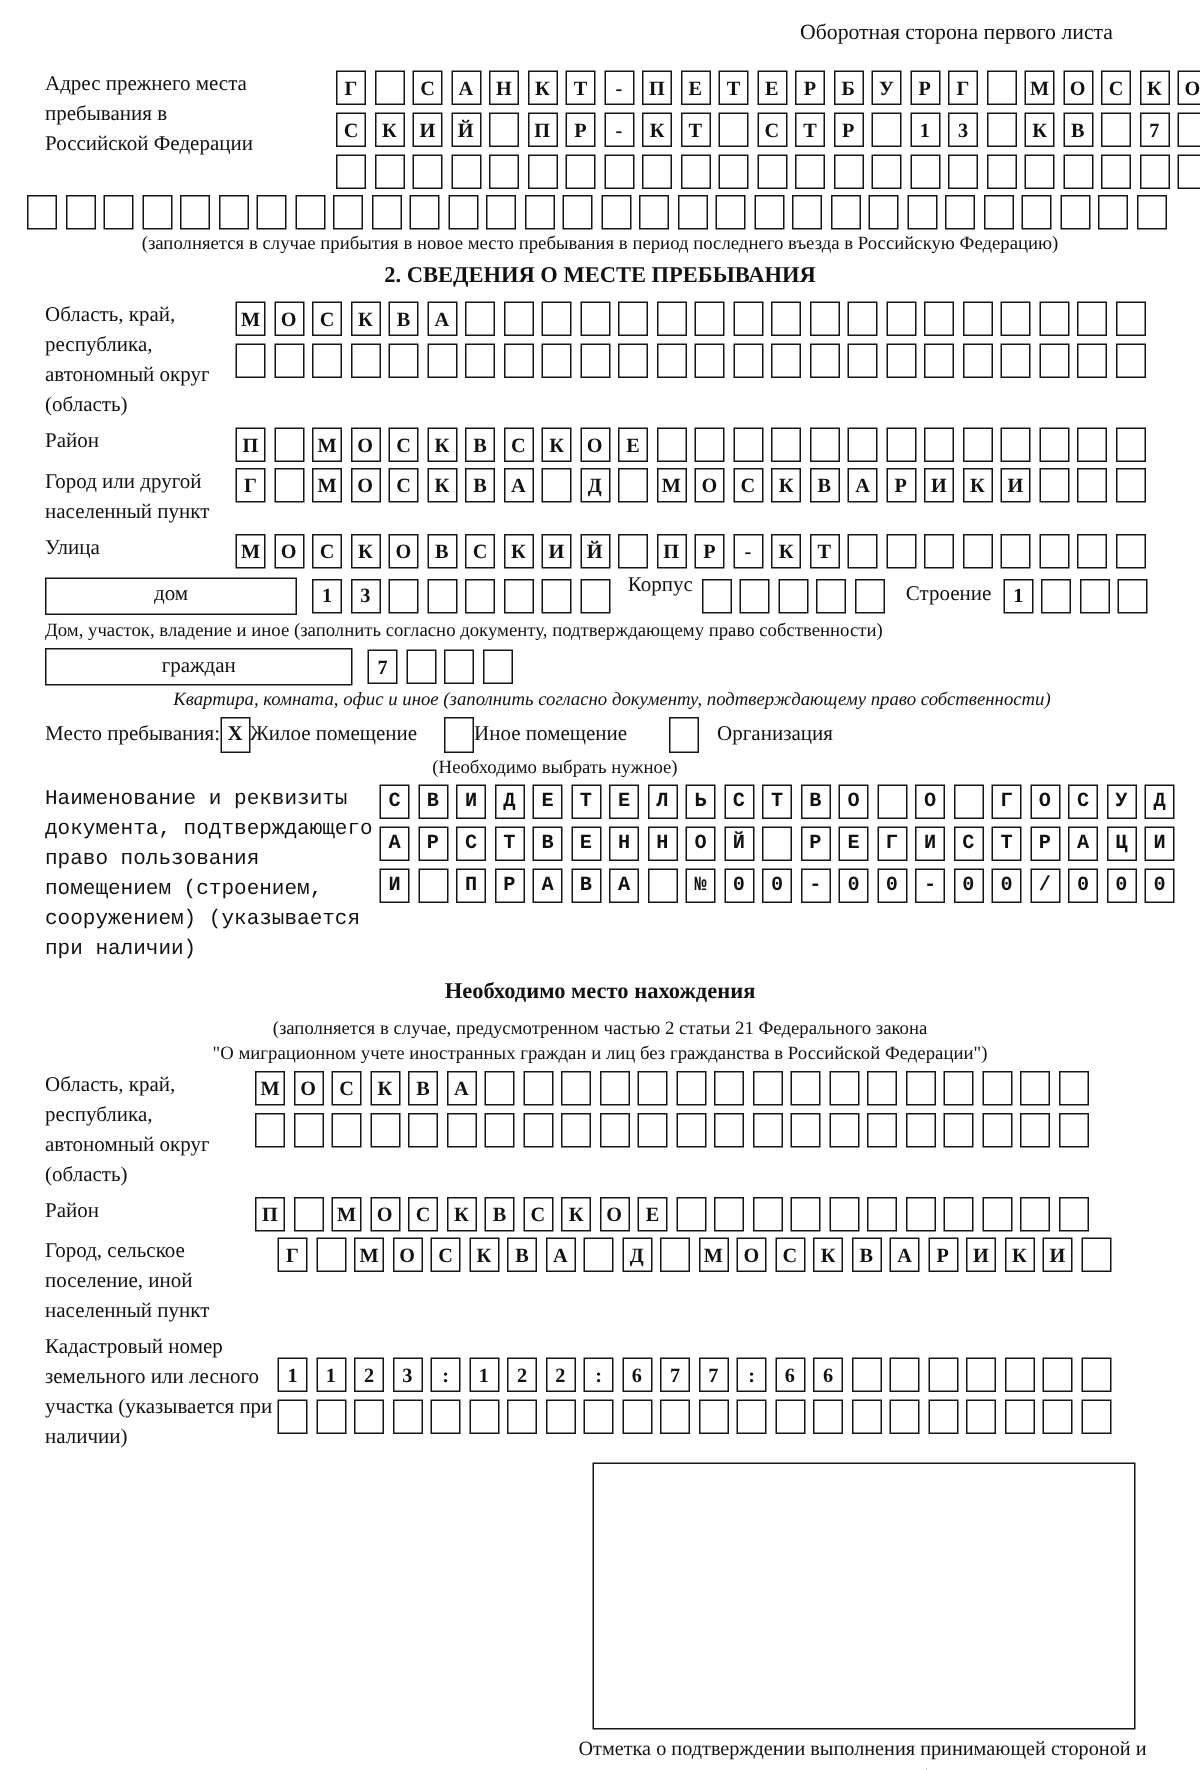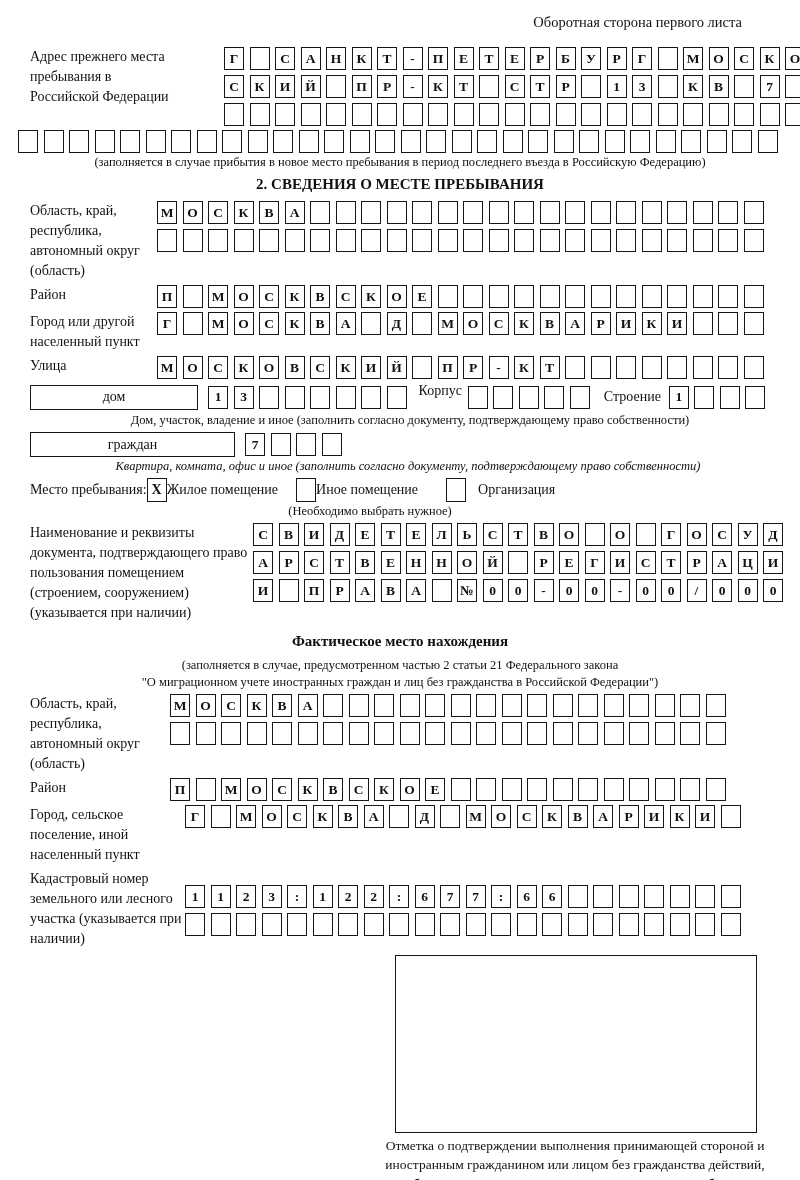--- a/index.html
+++ b/index.html
@@ -323,21 +323,21 @@
         <span class="cell"></span>
       </div>
     <span class="inline-lbl" style="margin:0 8px 0 14px;">Строение</span>
     <div class="cellrow">
         <span class="cell">1</span>
         <span class="cell"></span>
         <span class="cell"></span>
         <span class="cell"></span>
       </div>
   </div>
-  <div class="cap" style="text-align:center;margin-left:20px;">Дом, участок, владение и иное (заполнить согласно документу, подтверждающему право собственности)</div>
+  <div class="cap" style="text-align:left;margin-left:20px;">Дом, участок, владение и иное (заполнить согласно документу, подтверждающему право собственности)</div>
 
   <div class="flexrow" style="margin:3px 0 0 20px;">
     <div class="widebox" style="width:205px;">граждан</div>
     <div class="cellrow" style="margin-left:10px;">
         <span class="cell">7</span>
         <span class="cell"></span>
         <span class="cell"></span>
         <span class="cell"></span>
       </div>
   </div>
@@ -347,21 +347,21 @@
     <span class="inline-lbl">Место пребывания:</span>
     <span class="chk">X</span>
     <span class="inline-lbl">Жилое помещение</span>
     <span class="chk" style="margin-left:18px;"></span>
     <span class="inline-lbl">Иное помещение</span>
     <span class="chk" style="margin-left:28px;"></span>
     <span class="inline-lbl" style="margin-left:12px;">Организация</span>
   </div>
   <div class="cap" style="width:420px;margin-left:150px;">(Необходимо выбрать нужное)</div>
 
-  <div class="fg" style="margin-top:4px;">
+  <div class="fg" style="margin-top:4px;font-family:Liberation Mono, monospace;">
     <div class="lbl lblDoc">Наименование и реквизиты документа, подтверждающего право пользования помещением (строением, сооружением) (указывается при наличии)</div>
     <div class="rows">
       <div class="cellrow">
           <span class="cell">С</span>
           <span class="cell">В</span>
           <span class="cell">И</span>
           <span class="cell">Д</span>
           <span class="cell">Е</span>
           <span class="cell">Т</span>
           <span class="cell">Е</span>
@@ -422,21 +422,21 @@
           <span class="cell">0</span>
           <span class="cell">0</span>
           <span class="cell">/</span>
           <span class="cell">0</span>
           <span class="cell">0</span>
           <span class="cell">0</span>
         </div>
     </div>
   </div>
 
-  <div class="sect" style="margin-top:10px;">Фактическое место нахождения</div>
+  <div class="sect" style="margin-top:10px;">Необходимо место нахождения</div>
   <div class="cap">(заполняется в случае, предусмотренном частью 2 статьи 21 Федерального закона</div>
   <div class="cap" style="margin-top:-2px;">"О миграционном учете иностранных граждан и лиц без гражданства в Российской Федерации")</div>
 
   <div class="fg" style="margin-top:4px;">
     <div class="lbl lblC">Область, край, республика, автономный округ (область)</div>
     <div class="rows">
       <div class="cellrow">
           <span class="cell">М</span>
           <span class="cell">О</span>
           <span class="cell">С</span>

